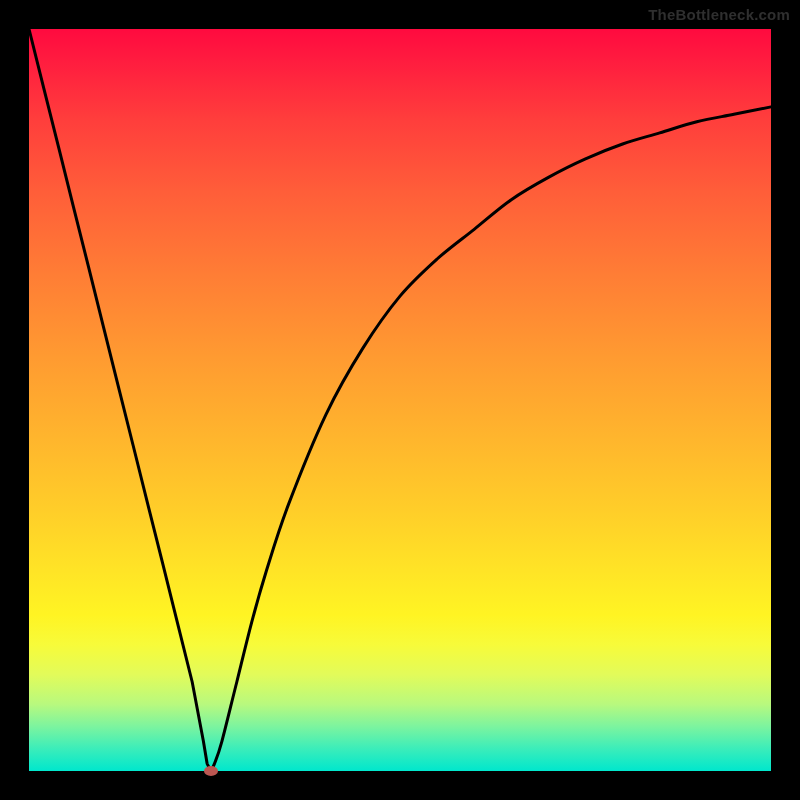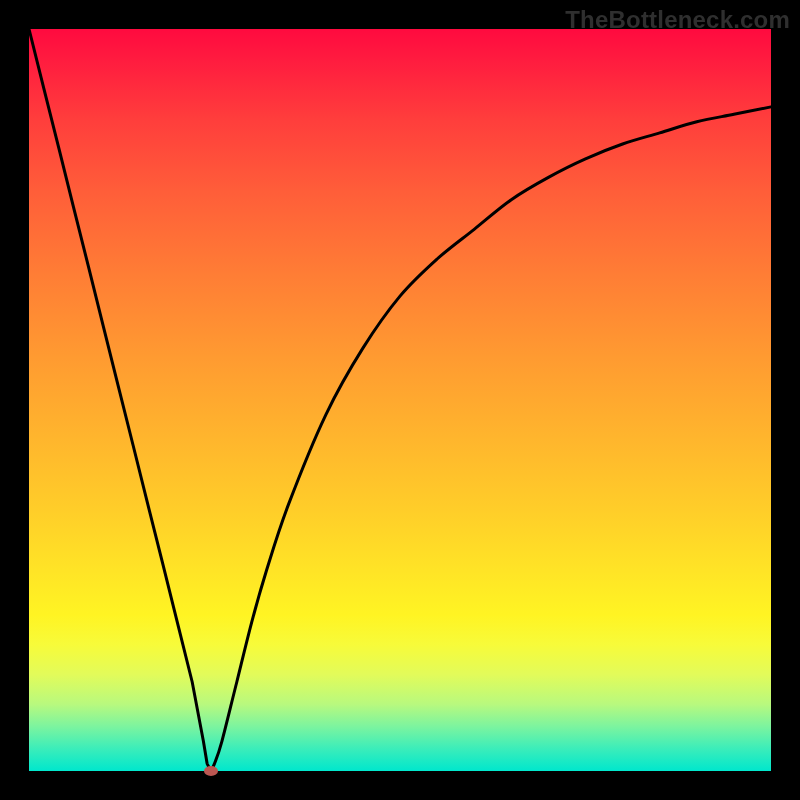--- a/index.html
+++ b/index.html
@@ -41,21 +41,21 @@
       #7cf49f 94%,
       #3bedba 97%,
       #00e7cd 100%
     );
   }
   .watermark {
     position: absolute;
     top: 6px;
     right: 10px;
     color: #2f2f2f;
-    font-size: 24px;
+    font-size: 15px;
     font-weight: 600;
     letter-spacing: 0.2px;
     z-index: 5;
   }
   svg.curve {
     position: absolute;
     left: 0;
     top: 0;
     width: 742px;
     height: 742px;

